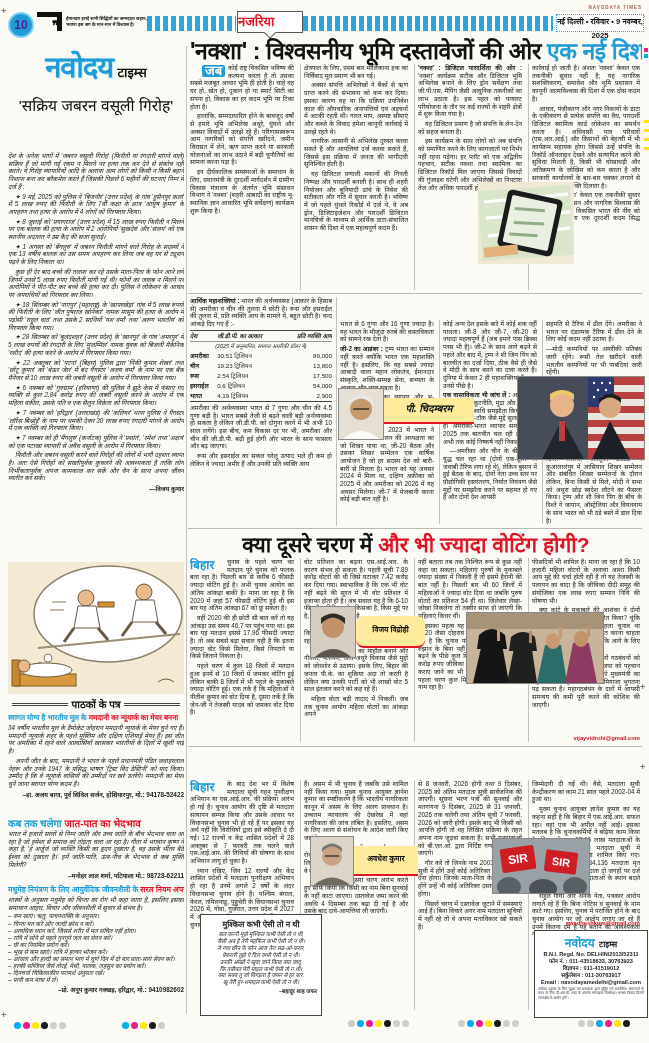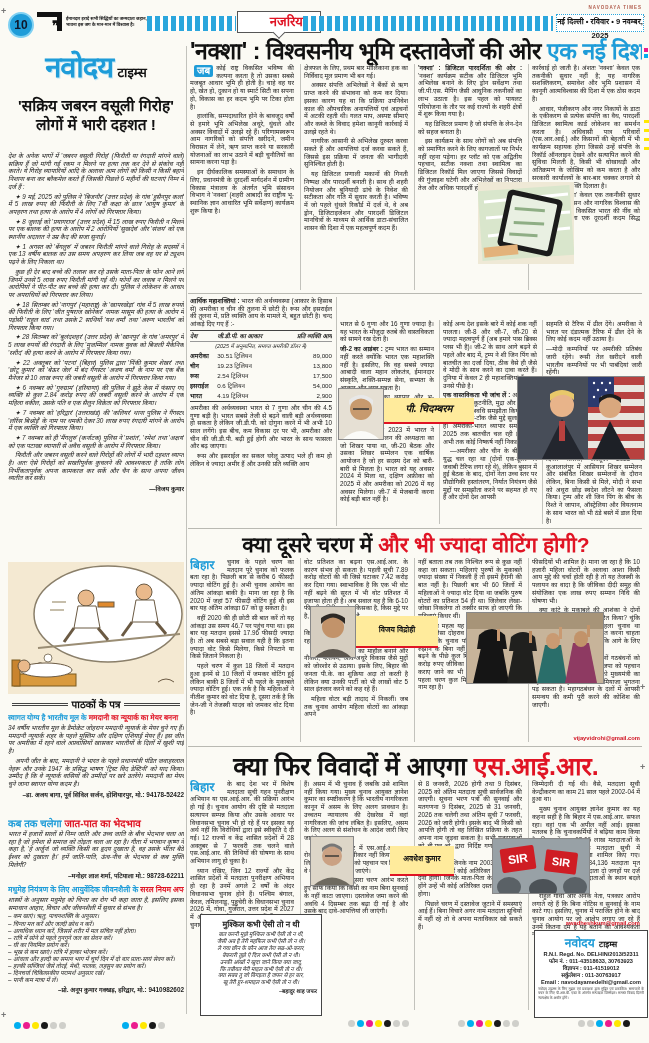--- a/index.html
+++ b/index.html
@@ -7,52 +7,52 @@
          font-family:"Liberation Sans",sans-serif;color:#1c1c1c;margin:0 auto;}
   .abs{position:absolute;}
   
   .para{font-size:6.3px;line-height:7.7px;text-align:justify;margin:0 0 2px 0;text-indent:7px;}
   .ipara{font-style:italic;}
   .nofirst{text-indent:0;}
   .sig{font-weight:bold;text-align:right;font-size:6.4px;margin-top:1px;}
   .clip{overflow:hidden;}
   
   .pagecircle{width:22px;height:22px;border-radius:50%;background:#1e9cd8;border:2px solid #7fd0f2;
-              color:#0f172a;font-weight:bold;font-size:12px;text-align:center;line-height:22px;}
+              color:#4c1d95;font-weight:bold;font-size:12px;text-align:center;line-height:22px;}
   .cornerL{width:20px;height:14px;border-top:5px solid #111;border-right:5px solid #111;}
   .quoteglyph{font-size:13px;color:#111;font-weight:bold;}
   .quotetext{font-size:4.6px;line-height:6px;color:#222;font-weight:bold;}
   .stripes{height:15px;background:repeating-linear-gradient(90deg,#2ba6dc 0 5px,#ffffff 5px 8px);}
-  .nazbox{background:#fff;border:1px solid #555;text-align:center;font-weight:bold;font-size:13px;color:#e01424;
-          line-height:20px;padding-left:18px;}
+  .nazbox{background:#fff;border:1px solid #555;font-weight:bold;font-size:13px;color:#e01424;
+          line-height:20px;}
   .notch{position:absolute;left:50%;bottom:-5px;width:8px;height:8px;background:#fff;border-right:1px solid #555;
          border-bottom:1px solid #555;transform:translateX(-50%) rotate(45deg);}
   .papersmall{font-size:4.5px;color:#b05a4a;text-align:right;letter-spacing:1px;font-weight:bold;}
   .editionbox{border:1px dotted #2ba6dc;background:#fff;font-size:7.6px;font-weight:bold;text-align:center;
               line-height:14px;color:#111;}
   
   .mast{text-align:center;}
   .mast .b{color:#1e9cd8;font-weight:900;font-size:29px;letter-spacing:-1px;text-shadow:1px 1px 0 #bfe6f7;}
   .mast .k{color:#111;font-weight:bold;font-size:13px;}
   
-  .lefthead{font-weight:700;font-size:15.5px;line-height:19px;text-align:center;color:#111;}
+  .lefthead{font-weight:400;font-size:15.5px;line-height:19px;text-align:center;color:#111;}
   .bighead{font-weight:900;white-space:nowrap;overflow:hidden;color:#111;}
   .blue{color:#1e9cd8;}
   .red{color:#e01424;}
   
   .vr{position:absolute;width:0;border-left:1px solid #c2c2bc;}
   .hr{position:absolute;height:0;border-top:1px solid #b9b9b2;}
   
   .byline{background:#ffeb9c;border-bottom:2px solid #e01424;text-align:center;}
   .byline .nm{font-weight:bold;font-size:8px;line-height:10px;color:#111;display:block;}
   .byline .nt{font-size:4.2px;line-height:5.4px;color:#d01020;display:block;padding:0 1px 1px;}
   .photo{border:1px solid #888;background:#ddd;}
   
-  .dropbox{float:left;background:#1e9cd8;color:#fff;font-weight:bold;font-size:10px;line-height:12px;
-           padding:0 3px;border-radius:2px;margin:1px 3px 0 4px;}
+  .dropbox{float:left;background:#1e9cd8;color:#fff;font-weight:bold;font-size:13px;line-height:12px;
+           padding:0 3px;border-radius:2px;margin:1px 3px 0 12px;}
   .bihar{float:left;color:#1e9cd8;font-weight:900;font-size:12px;line-height:13px;width:34px;margin:1px 3px 0 0;
          font-style:normal;}
   .lead{font-weight:bold;}
   
   .gdt{width:100%;border-collapse:collapse;margin:2px 0;border-top:1px solid #444;border-bottom:1px solid #444;}
   .gdt th{font-size:6px;font-style:italic;text-align:left;border-bottom:1px solid #999;padding:1px 0;}
   .gdt td{font-size:6.2px;padding:0.5px 0;}
   .gdt .cname{font-weight:bold;}
   .gdt .rt{text-align:right;}
   .subnote{font-size:5.4px;font-style:italic;text-align:center;display:block;}
@@ -124,21 +124,20 @@
       <div class="ydash"></div>
   </div>
 
   <div class="abs mast" style="left:10px;top:46px;width:172px;">
     <span class="b">नवोदय</span>
     <span class="k">टाइम्स</span>
   </div>
 
   <div class="abs lefthead" style="left:8px;top:96px;width:176px;">
     <div>'सक्रिय जबरन वसूली गिरोह'</div>
-    <div>लोगों में भारी दहशत !</div>
   </div>
 
   <div class="abs clip" style="left:8px;top:152px;width:176px;height:406px;">
     <p class="para ipara nofirst">देश के अनेक भागों में 'जबरन वसूली गिरोह' (फिरौती या रंगदारी मांगने वाले) सक्रिय हैं जो मांगी गई रकम न मिलने पर हत्या तक कर देने से संकोच नहीं करते। ये गिरोह व्यापारियों आदि के अलावा आम लोगों को किसी न किसी बहाने निशाना बना कर ब्लैकमेल करते हैं जिसकी पिछले 6 महीनों की घटनाएं निम्न में दर्ज हैं :</p>
     <p class="para ipara">✦ 9 मई, 2025 को पुलिस ने 'बिजनौर' (उत्तर प्रदेश) के गांव 'हुसैनपुर कलां' में 5 लाख रुपए की फिरौती के लिए 7वीं कक्षा के छात्र 'आयुष कुमार' के अपहरण तथा हत्या के आरोप में 4 लोगों को गिरफ्तार किया।</p>
     <p class="para ipara">✦ 8 जुलाई को 'प्रयागराज' (उत्तर प्रदेश) में 15 लाख रुपए फिरौती न मिलने पर एक बालक की हत्या के आरोप में 2 आरोपियों 'सुखदेव' और 'संजय' को एक स्थानीय अदालत ने उम्र कैद की सजा सुनाई।</p>
     <p class="para ipara">✦ 1 अगस्त को 'बेंगलुरु' में जबरन फिरौती मांगने वाले गिरोह के सदस्यों ने एक 13 वर्षीय बालक का उस समय अपहरण कर लिया जब वह घर से ट्यूशन पढ़ने के लिए निकला था।</p>
     <p class="para ipara">कुछ ही देर बाद बच्चे की तलाश कर रहे उसके माता-पिता के फोन आने लगे जिनमें उनसे 5 लाख रुपए फिरौती मांगी गई थी। फोनों का जवाब न मिलने पर आरोपियों ने पीट-पीट कर बच्चे की हत्या कर दी। पुलिस ने लोकेशन के आधार पर अपराधियों को गिरफ्तार कर लिया।</p>
     <p class="para ipara">✦ 18 सितम्बर को 'नागपुर' (महाराष्ट्र) के 'खापरखेड़ा' गांव में 5 लाख रुपयों की फिरौती के लिए 'जीत पुषराज खोनेकर' नामक मासूम की हत्या के आरोप में पड़ोसी 'राहुल वाठ' तथा उसके 2 साथियों 'यश वर्मा' तथा 'अरुण भारतीय' को गिरफ्तार किया गया।</p>
     <p class="para ipara">✦ 28 सितम्बर को 'बुलंदशहर' (उत्तर प्रदेश) के 'खानपुर' के गांव 'अमरपुर' में 5 लाख रुपयों की रंगदारी के लिए 'मुजम्मिल' नामक युवक को बिजली मैकेनिक 'रशीद' की हत्या करने के आरोप में गिरफ्तार किया गया।</p>
@@ -407,21 +406,21 @@
   <div class="vr" style="left:528px;top:558px;height:184px;"></div>
 
   <div class="abs" style="left:310px;top:606px;width:44px;height:50px;">
     <svg class="photo" width="44" height="50" viewBox="0 0 44 50">
       <rect width="44" height="50" fill="#d6cec0"></rect>
       <circle cx="22" cy="20" r="11" fill="#c2936a"></circle>
       <path d="M10 17 q12 -13 24 0 l0 -6 q-12 -9 -24 0 Z" fill="#2e2a26"></path>
       <path d="M4 50 q18 -16 36 0 Z" fill="#5c564e"></path>
     </svg>
   </div>
-  <div class="abs byline" style="left:356px;top:616px;width:82px;height:30px;">
+  <div class="abs byline" style="left:356px;top:616px;width:69px;height:30px;border-radius:8px;">
     <span class="nm" style="line-height:28px;font-size:7.6px;">विजय विद्रोही</span>
   </div>
 
   <div class="abs" style="left:466px;top:612px;width:136px;height:70px;">
     <svg class="photo" width="136" height="70" viewBox="0 0 136 70">
       <rect width="136" height="70" fill="#c7b49a"></rect>
       <rect x="0" y="0" width="136" height="16" fill="#a79478"></rect>
       <g>
         <path d="M6 70 L16 26 L34 26 L42 70 Z" fill="#151515"></path>
           <ellipse cx="25" cy="28" rx="7" ry="8" fill="#c99a72"></ellipse>
@@ -437,23 +436,20 @@
           <rect x="62" y="18" width="3" height="12" fill="#b9895f"></rect>
         <rect x="92" y="14" width="3" height="12" fill="#c99a72"></rect>
           <rect x="120" y="12" width="3" height="12" fill="#c2936a"></rect>
       </g>
     </svg>
   </div>
   <div class="abs" style="left:520px;top:735px;width:120px;text-align:right;font-size:5.8px;font-weight:bold;color:#d01020;">vijayvidrohi@gmail.com</div>
 
   <div class="hr" style="left:188px;top:746px;width:454px;"></div>
 
-  <div class="abs bighead" style="left:190px;top:748px;width:452px;font-size:25px;text-align:center;">
-    <span>क्या फिर विवादों में आएगा </span><span class="red">एस.आई.आर.</span>
-  </div>
 
   <div class="abs clip" style="left:190px;top:780px;width:104px;height:232px;">
     <p class="para nofirst"><span class="bihar">बिहार</span><span>के बाद देश भर में विशेष मतदाता सूची गहन पुनरीक्षण अभियान या एस.आई.आर. की प्रक्रिया आरंभ हो गई है। चुनाव आयोग की दृष्टि से मतदाता सत्यापन सम्पन्न किया और उसके आधार पर विधानसभा चुनाव भी हो रहे हैं पर इसका यह अर्थ नहीं कि विरोधियों द्वारा इसे स्वीकृति दे दी गई। 12 राज्यों व केंद्र शासित प्रदेशों में 28 अक्तूबर से 7 फरवरी तक चलने वाले एस.आई.आर. की तिथियों की घोषणा के साथ अभियान लागू हो चुका है।</span></p>
     <p class="para">ध्यान रखिए, जिन 12 राज्यों और केंद्र शासित प्रदेशों में मतदाता पुनरीक्षण अभियान हो रहा है उनमें अगले 2 वर्षों के अंदर विधानसभा चुनाव होने हैं। पश्चिम बंगाल, केरल, तमिलनाडु, पुड्डुचेरी के विधानसभा चुनाव 2026 में, गोवा, गुजरात, उत्तर प्रदेश में 2027 में और मध्य प्रदेश, राजस्थान में विधानसभा चुनाव 2028 में हैं। इसी में अभियान चलेगा।</p>
   </div>
   <div class="abs clip" style="left:304px;top:780px;width:104px;height:232px;">
     <p class="para nofirst">हैं। असम में भी चुनाव हैं जबकि उसे शामिल नहीं किया गया। मुख्य चुनाव आयुक्त ज्ञानेश कुमार का स्पष्टीकरण है कि भारतीय नागरिकता कानून में असम के लिए अलग प्रावधान है। उच्चतम न्यायालय की देखरेख में वहां नागरिकता की जांच लंबित है। इसलिए, असम के लिए अलग से संशोधन के आदेश जारी किए जाएंगे।</p>
     <p class="para">न्यायालय ने बिहार में एस.आई.आर. पर रोक की अपील को स्वीकार नहीं किया। इसके लिए, जिन मतदाताओं को पहचान पत्र दिए गए, वे बेहतर स्थिति में माने जाएंगे।</p>
     <p class="para">चुनाव आयोग ने दूसरा चरण आरंभ करते हुए साफ किया कि किसी का नाम बिना सुनवाई के नहीं काटा जाएगा। दस्तावेज जमा करने की अवधि 4 दिसम्बर तक बढ़ा दी गई है और उसके बाद दावे-आपत्तियां ली जाएंगी।</p>
   </div>
@@ -473,21 +469,21 @@
 
   <div class="abs" style="left:310px;top:836px;width:42px;height:48px;">
     <svg class="photo" width="42" height="48" viewBox="0 0 42 48">
       <rect width="42" height="48" fill="#ddd6c8"></rect>
       <circle cx="21" cy="19" r="10" fill="#caa183"></circle>
       <path d="M11 15 q10 -11 20 0 l0 -4 q-10 -9 -20 0 Z" fill="#777"></path>
       <line x1="14" y1="19" x2="28" y2="19" stroke="#333" stroke-width="1.4"></line>
       <path d="M3 48 q18 -15 36 0 Z" fill="#6e6a60"></path>
     </svg>
   </div>
-  <div class="abs byline" style="left:354px;top:846px;width:64px;height:28px;margin-left:36px;">
+  <div class="abs byline" style="left:354px;top:846px;width:64px;height:28px;">
     <span class="nm" style="line-height:26px;font-size:7.6px;">अवधेश कुमार</span>
   </div>
 
   <div class="abs" style="left:492px;top:838px;width:96px;height:54px;">
     <svg class="photo" width="96" height="54" viewBox="0 0 96 54">
       <rect width="96" height="54" fill="#98a1a6"></rect>
       <ellipse cx="16" cy="48" rx="12" ry="10" fill="#5a6166"></ellipse>
       <ellipse cx="50" cy="50" rx="14" ry="10" fill="#4c5257"></ellipse>
       <ellipse cx="82" cy="48" rx="12" ry="10" fill="#5a6166"></ellipse>
       <rect x="8" y="8" width="34" height="24" rx="2" fill="#cf1d24" transform="rotate(-8 25 20)"></rect>

